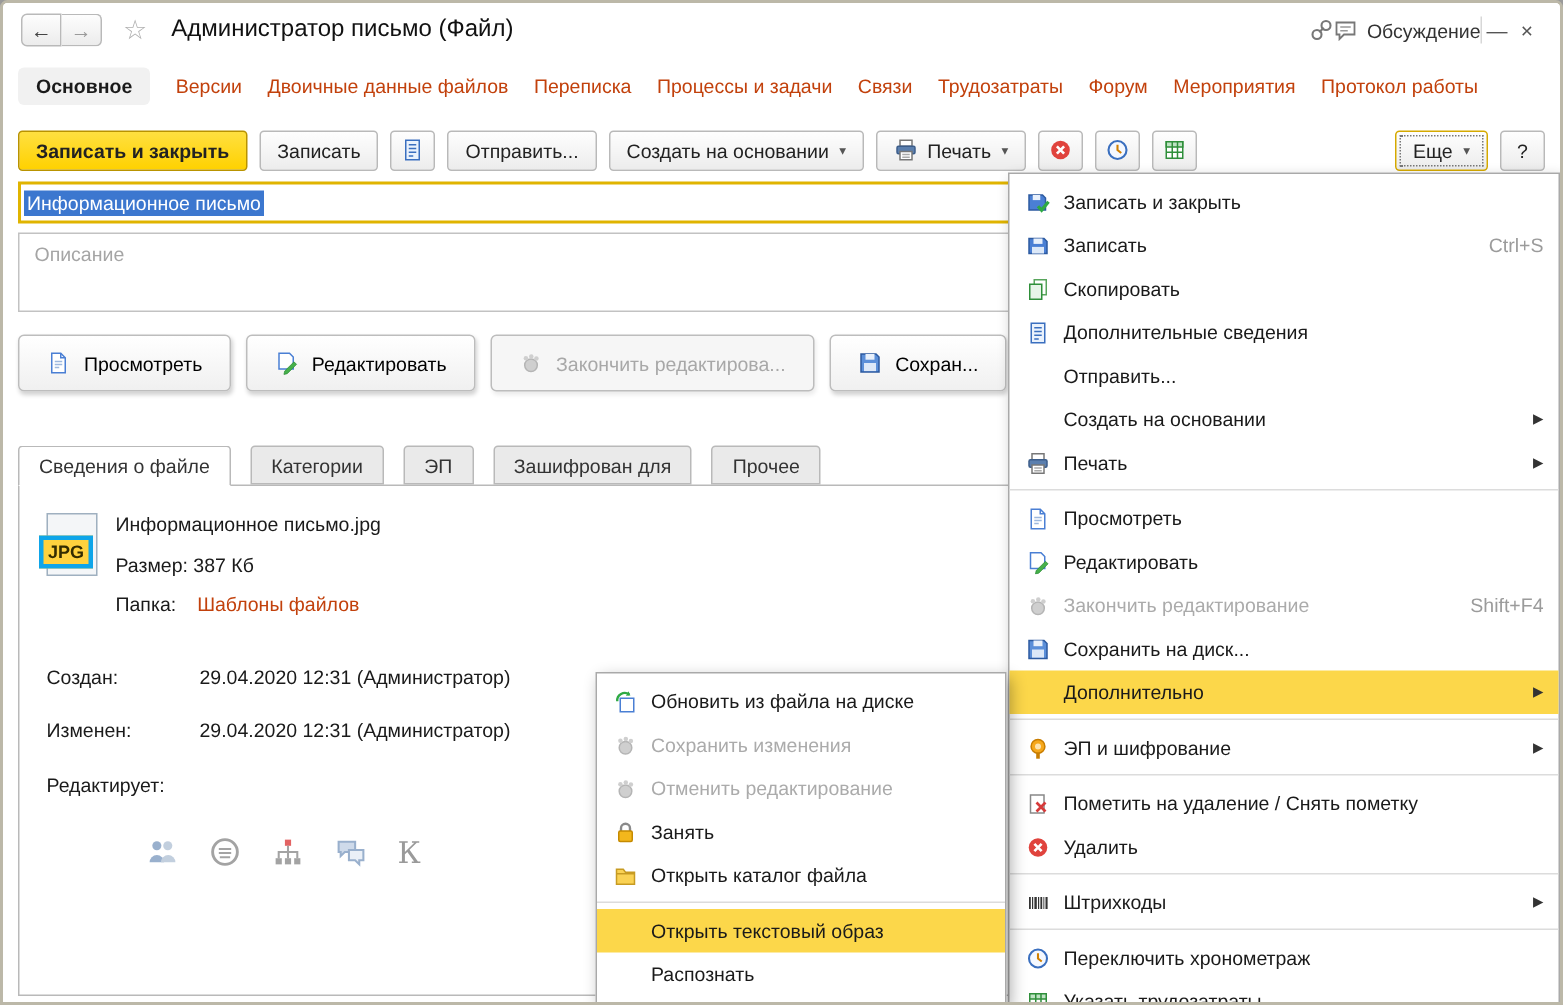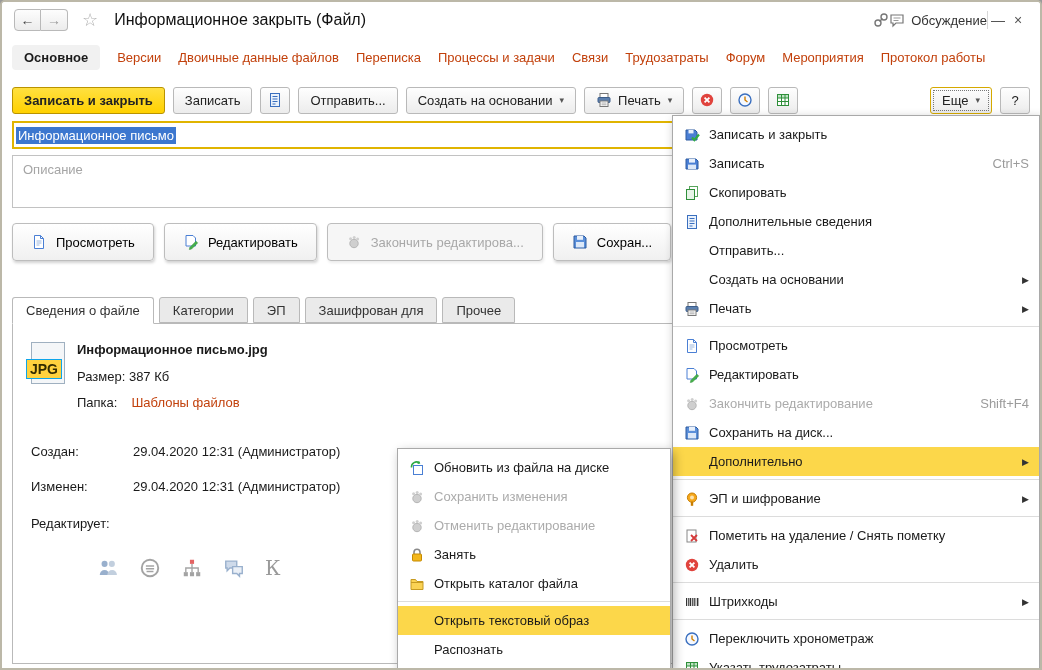--- a/index.html
+++ b/index.html
@@ -42,28 +42,28 @@
   .desc-field{position:absolute;top:153px;left:10px;right:6px;height:53px;border:1px solid #c2c2c2;background:#fff;resize:none;padding:6px 10px;font:inherit;color:#333}
   .desc-field::placeholder{color:#a5a5a5}
 
   
   .bigrow{position:absolute;top:221px;left:10px;display:flex;gap:10px}
   .bigbtn{height:38px;display:inline-flex;align-items:center;gap:9px;padding:0 18px;border:1px solid #bdbdbd;border-radius:4px;background:linear-gradient(#ffffff,#f0f0f0);box-shadow:1px 2px 3px rgba(0,0,0,.18);font:inherit;cursor:pointer;white-space:nowrap}
   .bigbtn.disabled{color:#a8a8a8;background:#f6f6f6;box-shadow:1px 2px 3px rgba(0,0,0,.08);cursor:default}
 
   
   .tabs{position:absolute;top:295px;left:10px;display:flex;align-items:flex-end;z-index:2}
-  .tab{height:26px;display:flex;align-items:center;padding:0 13px;border:1px solid #b9b9b9;background:#eaeaea;margin-right:5px;border-radius:3px 3px 0 0;color:#333;cursor:pointer}
+  .tab{height:26px;display:flex;align-items:center;padding:0 13px;border:1px solid #b9b9b9;background:#eaeaea;margin-right:13px;border-radius:3px 3px 0 0;color:#333;cursor:pointer}
   .tab.active{background:#fff;height:27px;border-bottom:1px solid #fff;margin-bottom:-1px}
   .panel{position:absolute;top:321px;left:10px;right:4px;bottom:4px;border:1px solid #b9b9b9;background:#fff}
 
   .jpgicon{position:absolute;left:18px;top:18px;width:34px;height:42px}
   .jpgpage{position:absolute;inset:0;background:#f4f6f8;border:1px solid #9fb0c0}
-  .jpgbadge{position:absolute;left:-5px;bottom:5px;background:#ffd23e;border:1px solid #0ea5e9;font-size:14px;font-weight:700;padding:1px 3px;color:#332c00}
-  .fi-name{position:absolute;left:64px;top:18px;font-weight:700}
+  .jpgbadge{position:absolute;left:-5px;bottom:5px;background:#ffd23e;border:3px solid #0ea5e9;font-size:12px;font-weight:700;padding:1px 3px;color:#332c00}
+  .fi-name{position:absolute;left:64px;top:18px;font-weight:400}
   .fi-size{position:absolute;left:64px;top:45px}
   .fi-folder{position:absolute;left:64px;top:71px;display:flex;gap:14px}
   .fi-row{position:absolute;left:18px;display:flex}
   .fi-label{width:102px;flex:none}
   .fi-created{top:120px}
   .fi-modified{top:155px}
   .fi-editor{top:192px}
   .fi-icons{position:absolute;left:84px;top:232px;display:flex;gap:20px;align-items:center}
   .fi-icons .ic{opacity:.9;cursor:pointer}
   .kmark{font-size:20px;color:#9a9a9a;font-family:"DejaVu Serif","Liberation Serif",serif}
@@ -210,21 +210,21 @@
 </svg>
 
 <div class="window">
 
   <header class="titlebar">
     <div class="histbtns">
       <button class="histbtn back">←</button>
       <button class="histbtn fwd">→</button>
     </div>
     <span class="star">☆</span>
-    <h1 class="wtitle">Информационное закрыть (Файл)</h1>
+    <h1 class="wtitle">Администратор письмо (Файл)</h1>
     <div class="tb-right">
       <svg class="ic">
           <use href="#i-link"></use>
         </svg>
       <div class="discussion">
         <svg class="ic">
             <use href="#i-chat"></use>
           </svg>
         <span>Обсуждение</span>
       </div>

